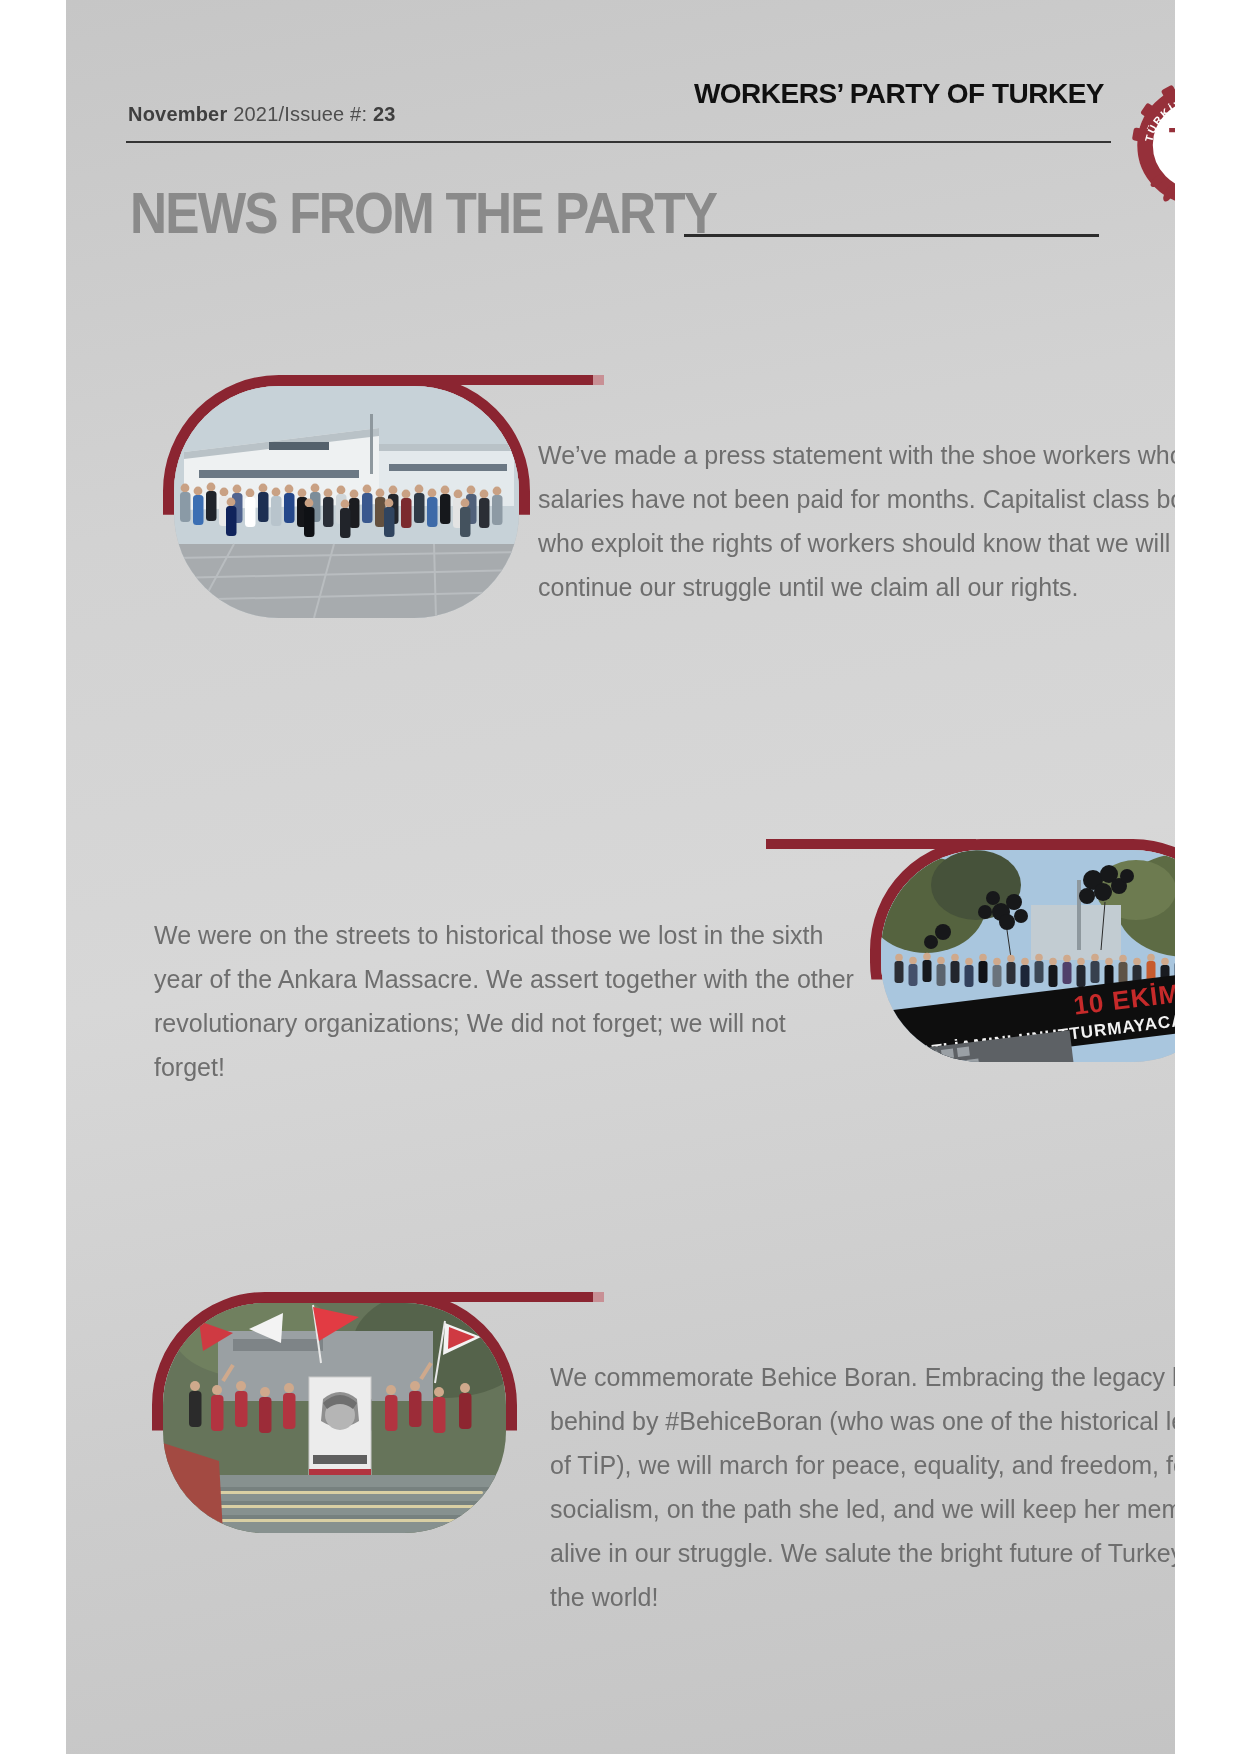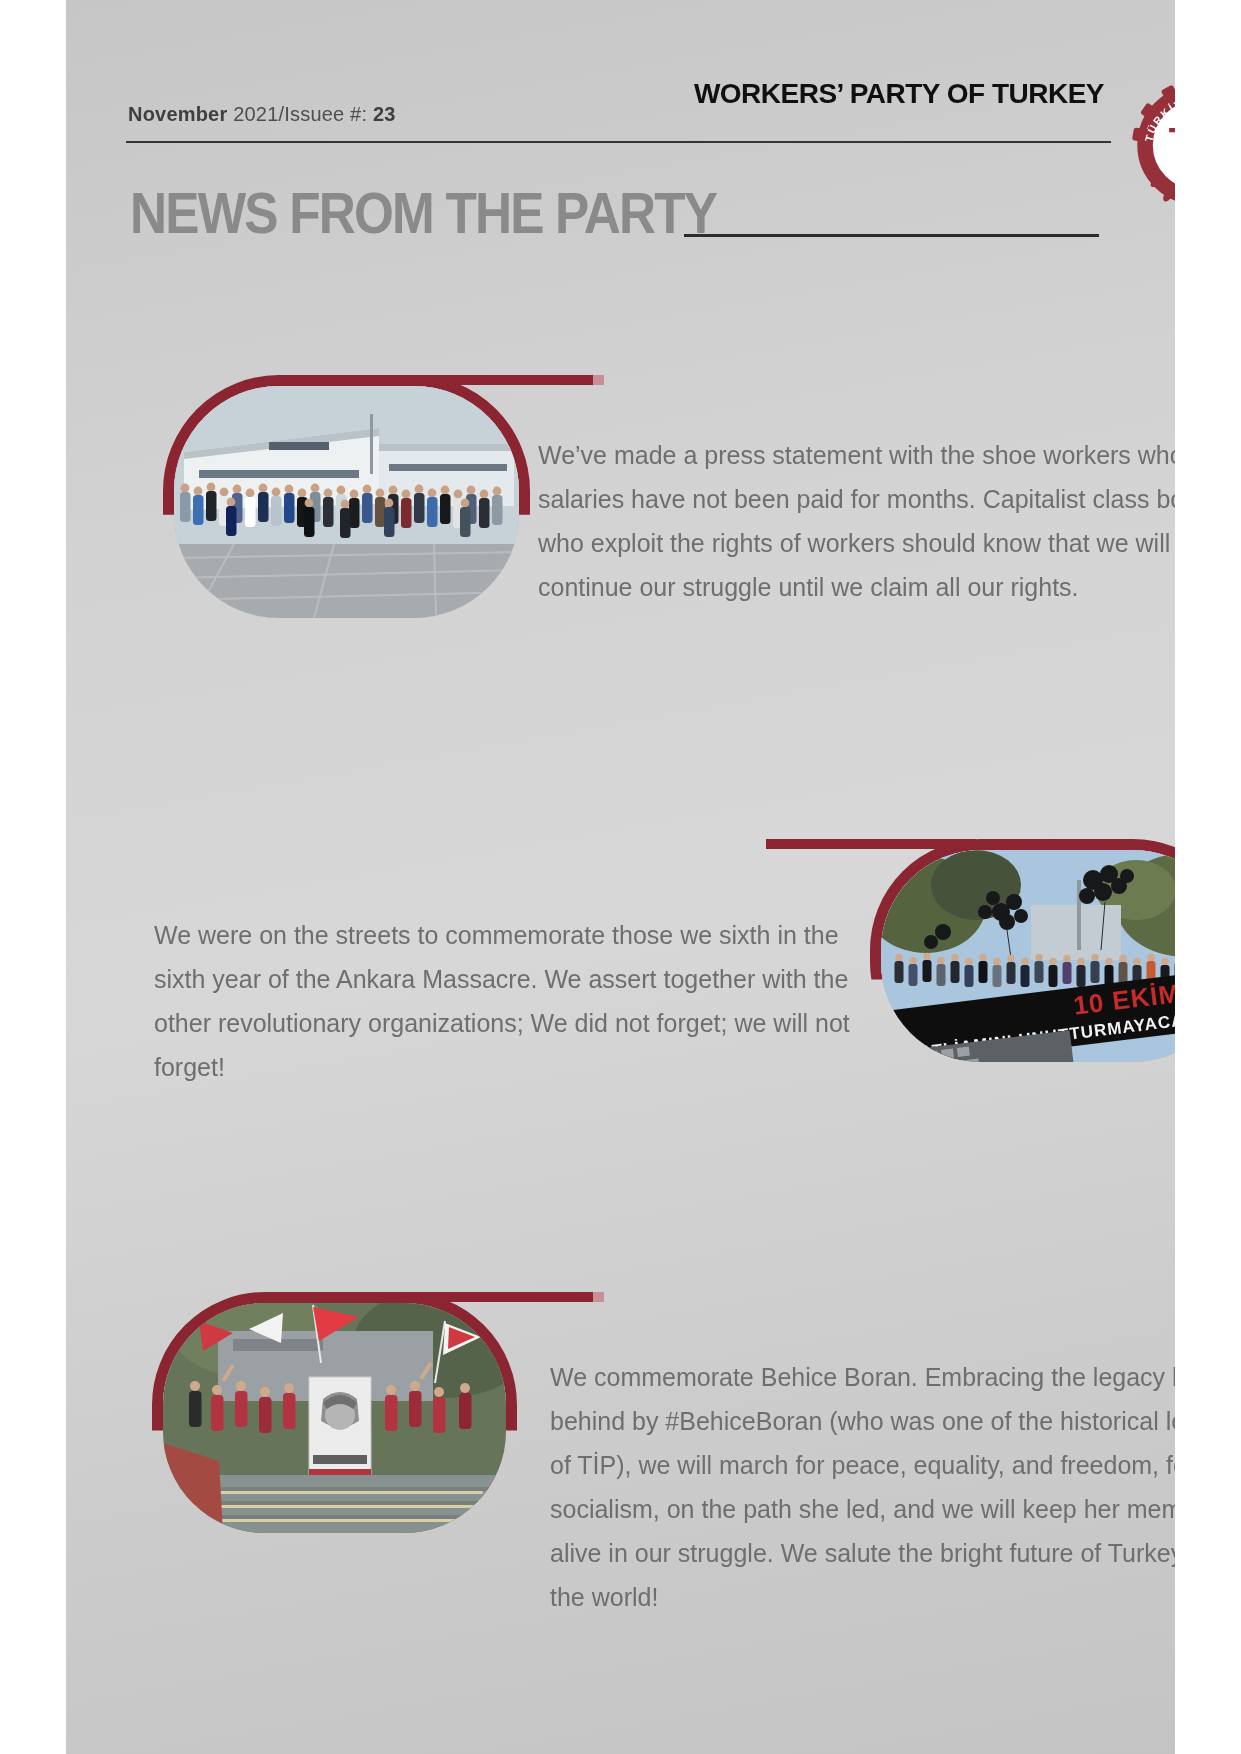--- a/index.html
+++ b/index.html
@@ -263,21 +263,21 @@
           <rect x="4" y="213" width="12" height="9"></rect>
             <rect x="20" y="213" width="12" height="9"></rect>
             <rect x="36" y="213" width="12" height="9"></rect>
           <rect x="52" y="213" width="12" height="9"></rect>
             <rect x="68" y="213" width="12" height="9"></rect>
             <rect x="84" y="213" width="12" height="9"></rect>
         </g>
       </g>
     </svg>
   </div>
-  <p class="news-text t2">We were on the streets to commemorate those we sixth in the sixth year of the Ankara Massacre. We assert together with the other revolutionary organizations; We did not forget; we will not forget!</p>
+  <p class="news-text t2">We were on the streets to historical those we lost in the sixth year of the Ankara Massacre. We assert together with the other revolutionary organizations; We did not forget; we will not forget!</p>
 
   <div class="ring r3"></div>
   <div class="tail tail-3"></div>
   <div class="tail-tip tip-3"></div>
   <div class="photo p3" role="img" aria-label="TİP members in red shirts with flags and a portrait of Behice Boran at her memorial">
     <svg viewBox="0 0 343 230" preserveAspectRatio="none">
       <rect width="343" height="230" fill="#66745a"></rect>
       <ellipse cx="280" cy="40" rx="90" ry="55" fill="#55634b"></ellipse>
       <ellipse cx="90" cy="30" rx="80" ry="45" fill="#70805f"></ellipse>
       <rect x="55" y="28" width="215" height="70" fill="#9aa0a3"></rect>

